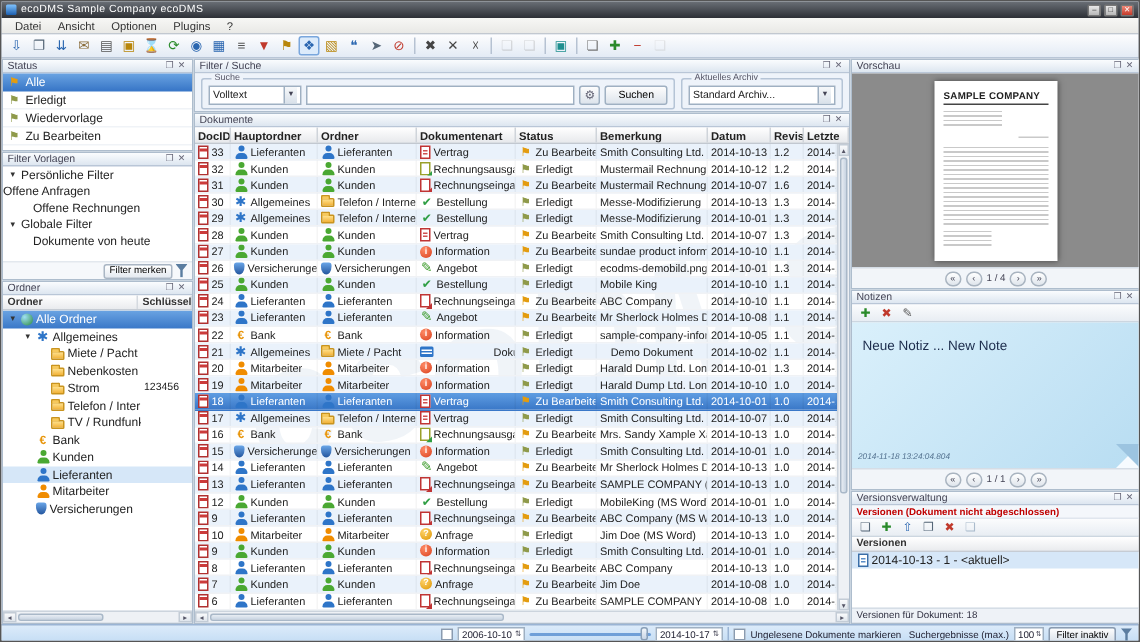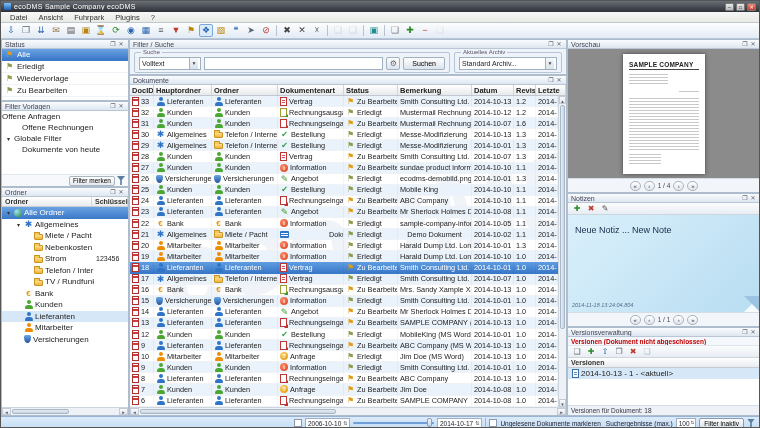--- a/index.html
+++ b/index.html
@@ -175,21 +175,21 @@
     <span class="winbtns">
       <span class="winbtn">–</span>
       <span class="winbtn">□</span>
       <span class="winbtn close">✕</span>
     </span>
   </div>
 
   <div class="menubar" id="menubar">
       <span class="mitem">Datei</span>
       <span class="mitem">Ansicht</span>
-      <span class="mitem">Fuhrpark</span>
+      <span class="mitem">Optionen</span>
       <span class="mitem">Plugins</span>
       <span class="mitem">?</span>
     </div>
   <div class="toolbar" id="toolbar">
       <button class="tb">
         <span style="color: rgb(42, 102, 176);">⇩</span>
       </button>
       <button class="tb">
         <span style="color: rgb(85, 102, 119);">❐</span>
       </button>
@@ -306,20 +306,24 @@
           </div>
       </section>
 
       <section class="panel" style="height:86px">
         <div class="phead">
           <span class="pt">Filter Vorlagen</span>
           <span class="mini">❐</span>
           <span class="mini">✕</span>
         </div>
         <div id="filter-tree">
+            <div class="trow" style="padding-left: 3px;">
+              <span class="arrow">▾</span>
+              <span>Persönliche Filter</span>
+            </div>
             <div class="trow" style="">
               <span>Offene Anfragen</span>
             </div>
             <div class="trow" style="padding-left: 20px;">
               <span>Offene Rechnungen</span>
             </div>
             <div class="trow" style="padding-left: 3px;">
               <span class="arrow">▾</span>
               <span>Globale Filter</span>
             </div>

